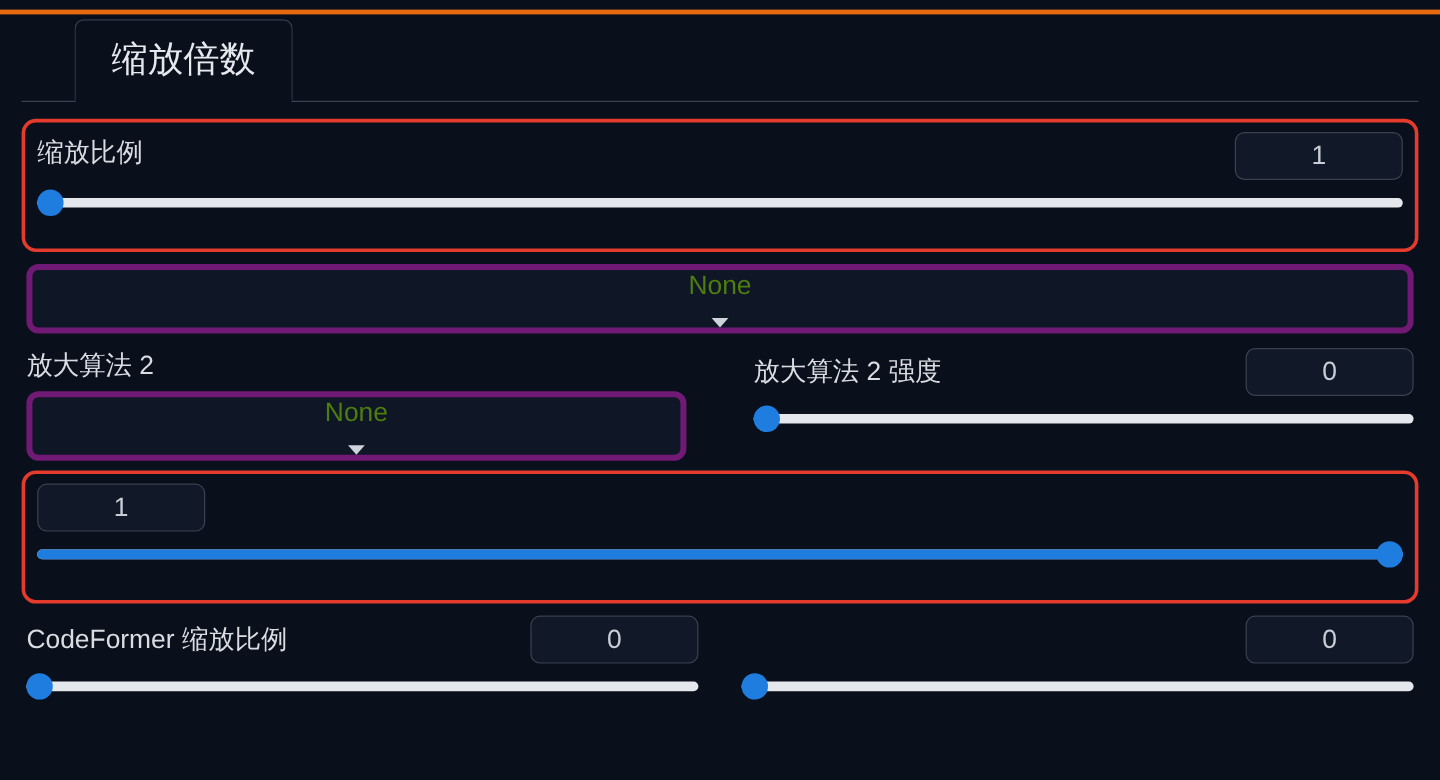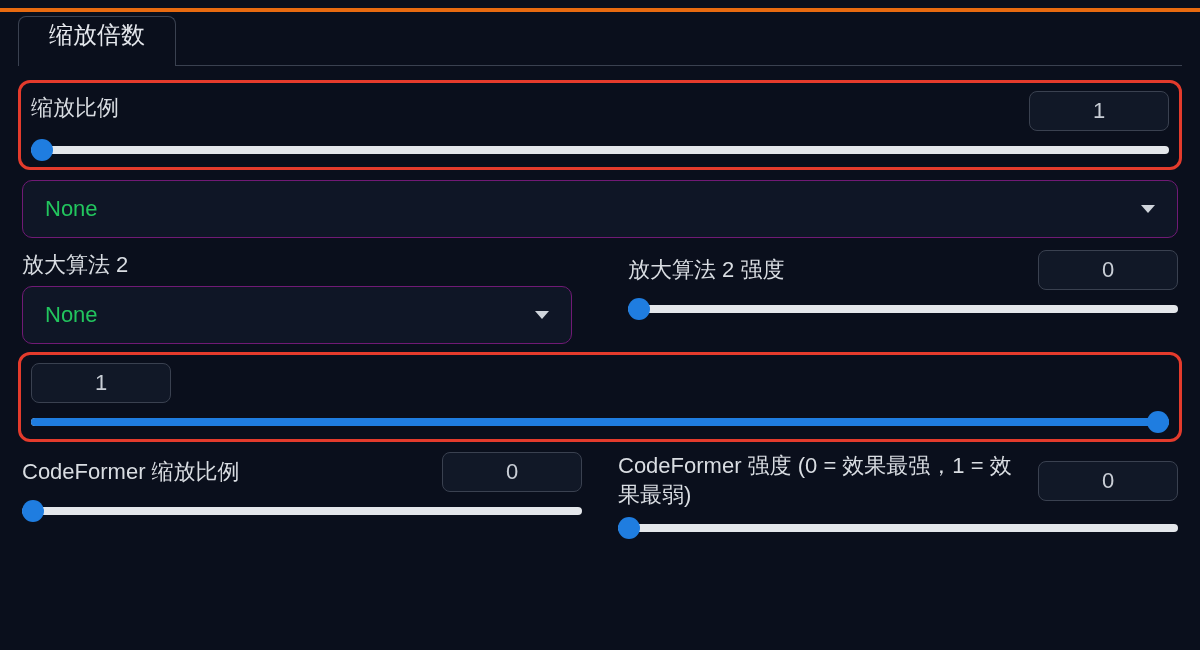--- a/index.html
+++ b/index.html
@@ -21,46 +21,47 @@
   }
 
   
   .tabs {
     display: flex;
     gap: 0;
     border-bottom: 1px solid #3a4150;
     margin-bottom: 14px;
   }
   .tab {
-    padding: 2px 30px 14px 30px;
-    font-size: 24px;
+    padding: 12px 30px 14px 30px;
+    font-size: 30px;
     border: 1px solid transparent;
     border-bottom: none;
     cursor: pointer;
     color: #6d7684;
+    margin-left: 44px;
   }
   .tab.active {
     color: #e5e8ed;
     border-color: #3a4150;
     border-radius: 8px 8px 0 0;
     position: relative;
   }
   .tab.active::after {
     content: "";
     position: absolute;
     left: 0; right: 0; bottom: -1px;
     height: 2px;
     background: #0a0f1c;
   }
 
   
   .hl {
     border: 3px solid #e43b2c;
     border-radius: 12px;
-    padding: 8px 10px 8px 10px;
+    padding: 8px 10px 29px 10px;
     margin-bottom: 6px;
   }
   .section {
     padding: 4px 4px 8px 4px;
   }
 
   .label {
     font-size: 22px;
     color: #d9dde2;
     margin-bottom: 6px;
@@ -116,30 +117,31 @@
     transform: translate(-50%, -50%);
   }
   .slider.start .thumb { left: 11px; }
   .slider.start .fill  { width: 0; }
   .slider.full .thumb  { left: calc(100% - 11px); }
   .slider.full .fill   { width: 100%; }
 
   
   .dropdown {
     height: 58px;
-    border: 1px solid #701a75;
+    border: 5px solid #701a75;
     border-radius: 10px;
     background: #0f1626;
     display: flex;
     align-items: center;
     justify-content: space-between;
     padding: 0 22px;
     font-size: 22px;
-    color: #22c55e;
+    color: #4d7c0f;
     cursor: pointer;
+    flex-direction: column;
   }
   .chevron {
     width: 0; height: 0;
     border-left: 7px solid transparent;
     border-right: 7px solid transparent;
     border-top: 8px solid #cfd4db;
   }
 
   .two-col {
     display: grid;
@@ -240,21 +242,20 @@
       </div>
       <div class="slider start">
         <div class="track">
             <div class="fill"></div>
           </div>
         <div class="thumb"></div>
       </div>
     </div>
     <div class="col">
       <div class="value-row">
-        <div class="label" style="line-height:1.3;">CodeFormer 强度 (0 = 效果最强，1 = 效果最弱)</div>
         <div class="value-pill">
           <span>0</span>
         </div>
       </div>
       <div class="slider start">
         <div class="track">
             <div class="fill"></div>
           </div>
         <div class="thumb"></div>
       </div>

